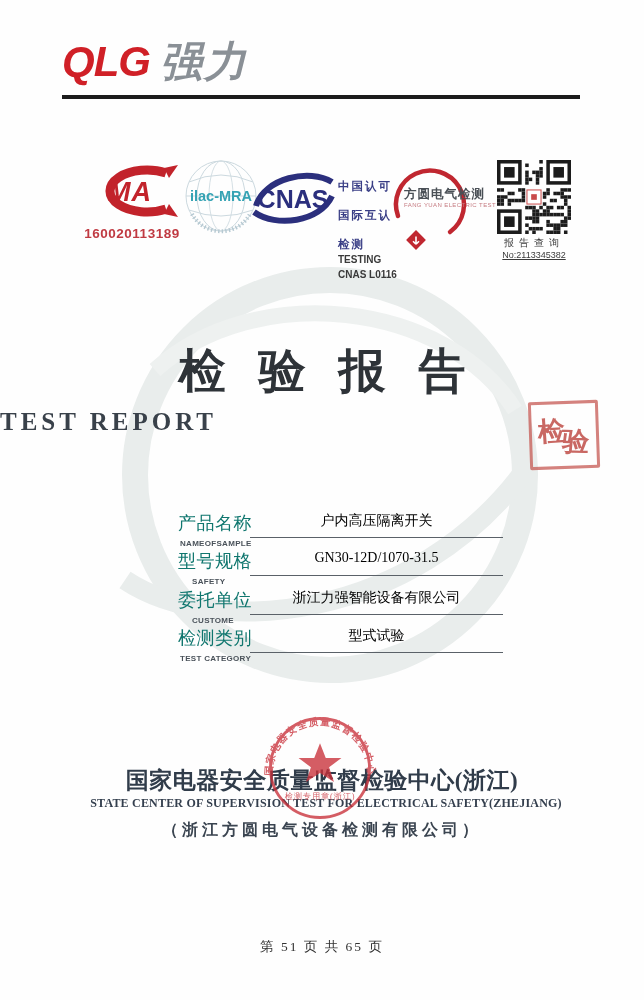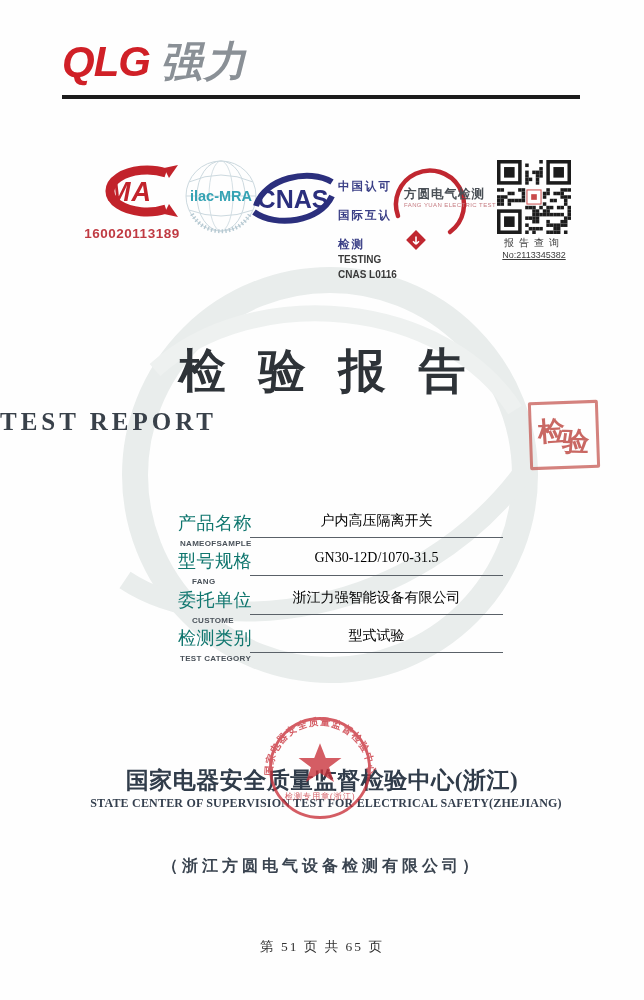--- a/index.html
+++ b/index.html
@@ -59,21 +59,21 @@
            color:#000000;white-space:nowrap;}
   .f-sub{position:absolute;left:2px;top:29px;font-size:8px;color:#4a525a;letter-spacing:.3px;
          font-family:"Liberation Sans",sans-serif;font-weight:bold;}
   .f-sub.indent{left:14px;}
 
   
   .org-cn{position:absolute;left:0;top:765px;width:100%;text-align:center;font-size:23px;
           font-weight:bold;color:#303c4a;letter-spacing:.5px;}
   .org-en{position:absolute;left:4px;top:796px;width:100%;text-align:center;font-size:12px;
           font-weight:bold;color:#343f4e;letter-spacing:.2px;}
-  .org-company{position:absolute;left:0;top:856px;width:100%;text-align:center;font-size:16px;
+  .org-company{position:absolute;left:0;top:820px;width:100%;text-align:center;font-size:16px;
           font-weight:bold;color:#3a4450;letter-spacing:4px;font-family:Liberation Mono, monospace;}
 
   
   .stamp{position:absolute;left:254px;top:702px;width:132px;height:132px;opacity:.78;z-index:5;}
 
   
   .footer{position:absolute;left:0;top:938px;width:100%;text-align:center;font-size:13.5px;
           color:#333;letter-spacing:2px;font-family:Liberation Serif, serif;}
 </style>
 </head>
@@ -278,21 +278,21 @@
   <div class="field-row" style="top:510px">
     <span class="f-label">产品名称</span>
     <span class="f-value">户内高压隔离开关</span>
     <span class="f-line"></span>
     <span class="f-sub">NAMEOFSAMPLE</span>
   </div>
   <div class="field-row" style="top:548px">
     <span class="f-label">型号规格</span>
     <span class="f-value">GN30-12D/1070-31.5</span>
     <span class="f-line"></span>
-    <span class="f-sub indent">FANG</span>
+    <span class="f-sub indent">SAFETY</span>
   </div>
   <div class="field-row" style="top:625px">
     <span class="f-label">检测类别</span>
     <span class="f-value">型式试验</span>
     <span class="f-line"></span>
     <span class="f-sub">TEST CATEGORY</span>
   </div>
   <div class="field-row" style="top:587px">
     <span class="f-label">委托单位</span>
     <span class="f-value">浙江力强智能设备有限公司</span>

